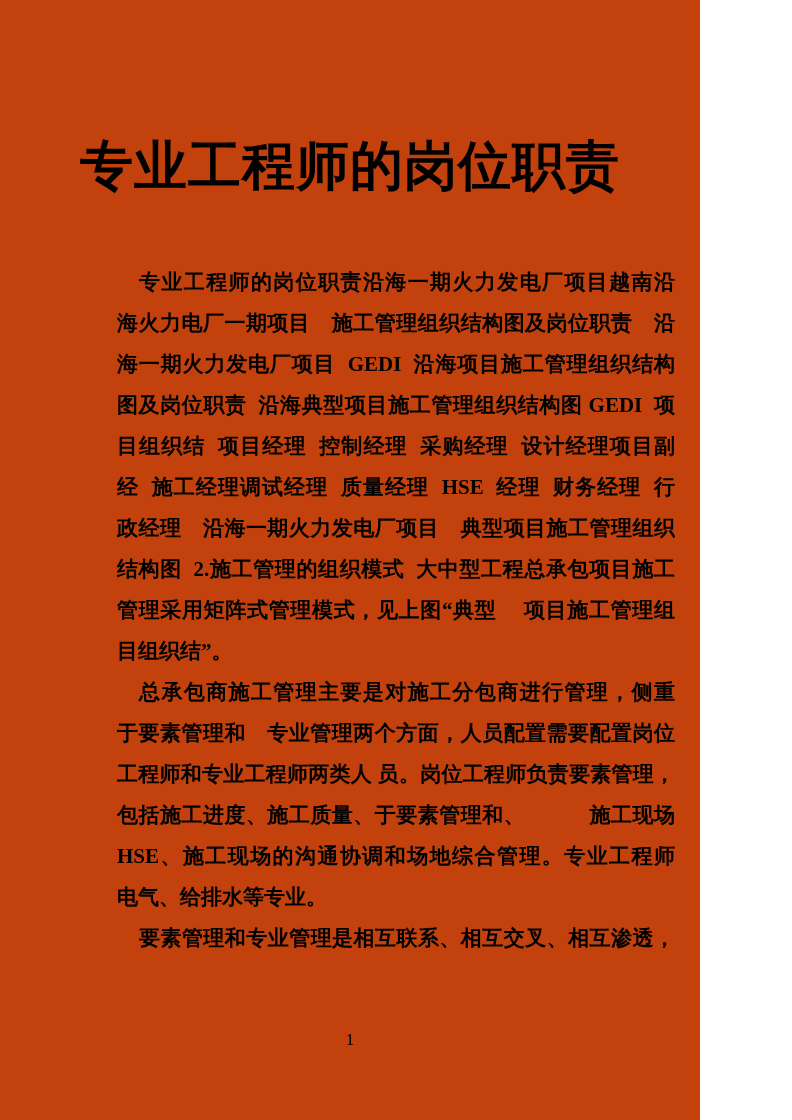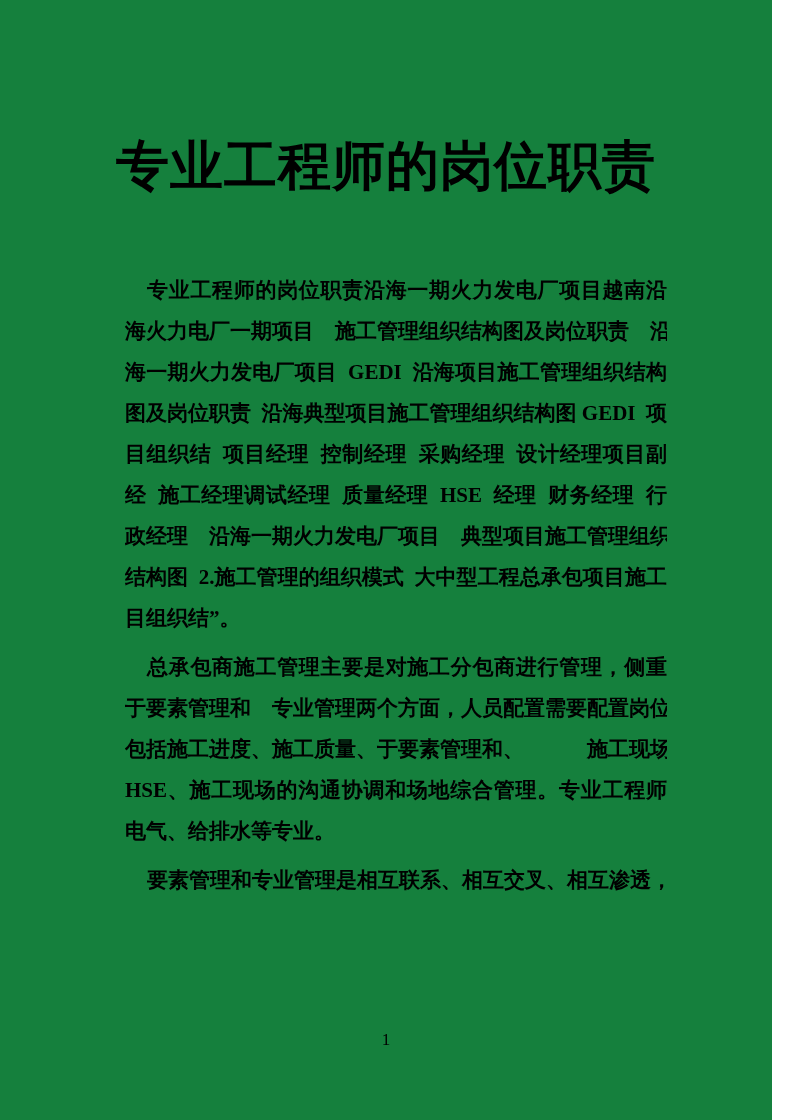--- a/index.html
+++ b/index.html
@@ -2,23 +2,23 @@
 <html><head>
 <meta charset="utf-8">
 <style>
   html, body {
     margin: 0;
     padding: 0;
     background: #ffffff;
   }
   .page {
     position: relative;
-    width: 772px;
+    width: 700px;
     height: 1120px;
-    background: #15803d;
+    background: #c2410c;
     color: #000000;
     font-family: "Liberation Serif", "DejaVu Serif", serif;
     overflow: hidden;
   }
   .doc-title {
     position: absolute;
     top: 128px;
     left: 0;
     right: 0;
     text-align: center;
@@ -31,21 +31,21 @@
   .doc-body {
     position: absolute;
     top: 262px;
     left: 117px;
     width: 558px;
     font-size: 21px;
     font-weight: 700;
     line-height: 41px;
   }
   .para {
-    margin: 8px;
+    margin: 0;
     padding: 0;
   }
   .line {
     white-space: pre;
     overflow: hidden;
     text-align: justify;
     text-align-last: justify;
     text-justify: inter-character;
   }
   .line.lastline {
@@ -75,25 +75,27 @@
   <div class="doc-body">
       <div class="para">
         <div class="line firstline">专业工程师的岗位职责沿海一期火力发电厂项目越南沿</div>
         <div class="line">海火力电厂一期项目　施工管理组织结构图及岗位职责　沿</div>
         <div class="line">海一期火力发电厂项目  GEDI  沿海项目施工管理组织结构</div>
         <div class="line">图及岗位职责  沿海典型项目施工管理组织结构图 GEDI  项</div>
         <div class="line">目组织结  项目经理  控制经理  采购经理  设计经理项目副</div>
         <div class="line">经  施工经理调试经理  质量经理  HSE  经理  财务经理  行</div>
         <div class="line">政经理　沿海一期火力发电厂项目　典型项目施工管理组织</div>
         <div class="line">结构图  2.施工管理的组织模式  大中型工程总承包项目施工</div>
+        <div class="line">管理采用矩阵式管理模式，见上图“典型　 项目施工管理组</div>
         <div class="line lastline">目组织结”。</div>
       </div>
       <div class="para">
         <div class="line firstline">总承包商施工管理主要是对施工分包商进行管理，侧重</div>
         <div class="line">于要素管理和　专业管理两个方面，人员配置需要配置岗位</div>
+        <div class="line">工程师和专业工程师两类人 员。岗位工程师负责要素管理，</div>
         <div class="line">包括施工进度、施工质量、于要素管理和、　　　施工现场</div>
         <div class="line">HSE、施工现场的沟通协调和场地综合管理。专业工程师</div>
         <div class="line lastline">电气、给排水等专业。</div>
       </div>
       <div class="para">
         <div class="line firstline">要素管理和专业管理是相互联系、相互交叉、相互渗透，</div>
       </div>
     </div>
 
   <div class="page-footer">1</div>

